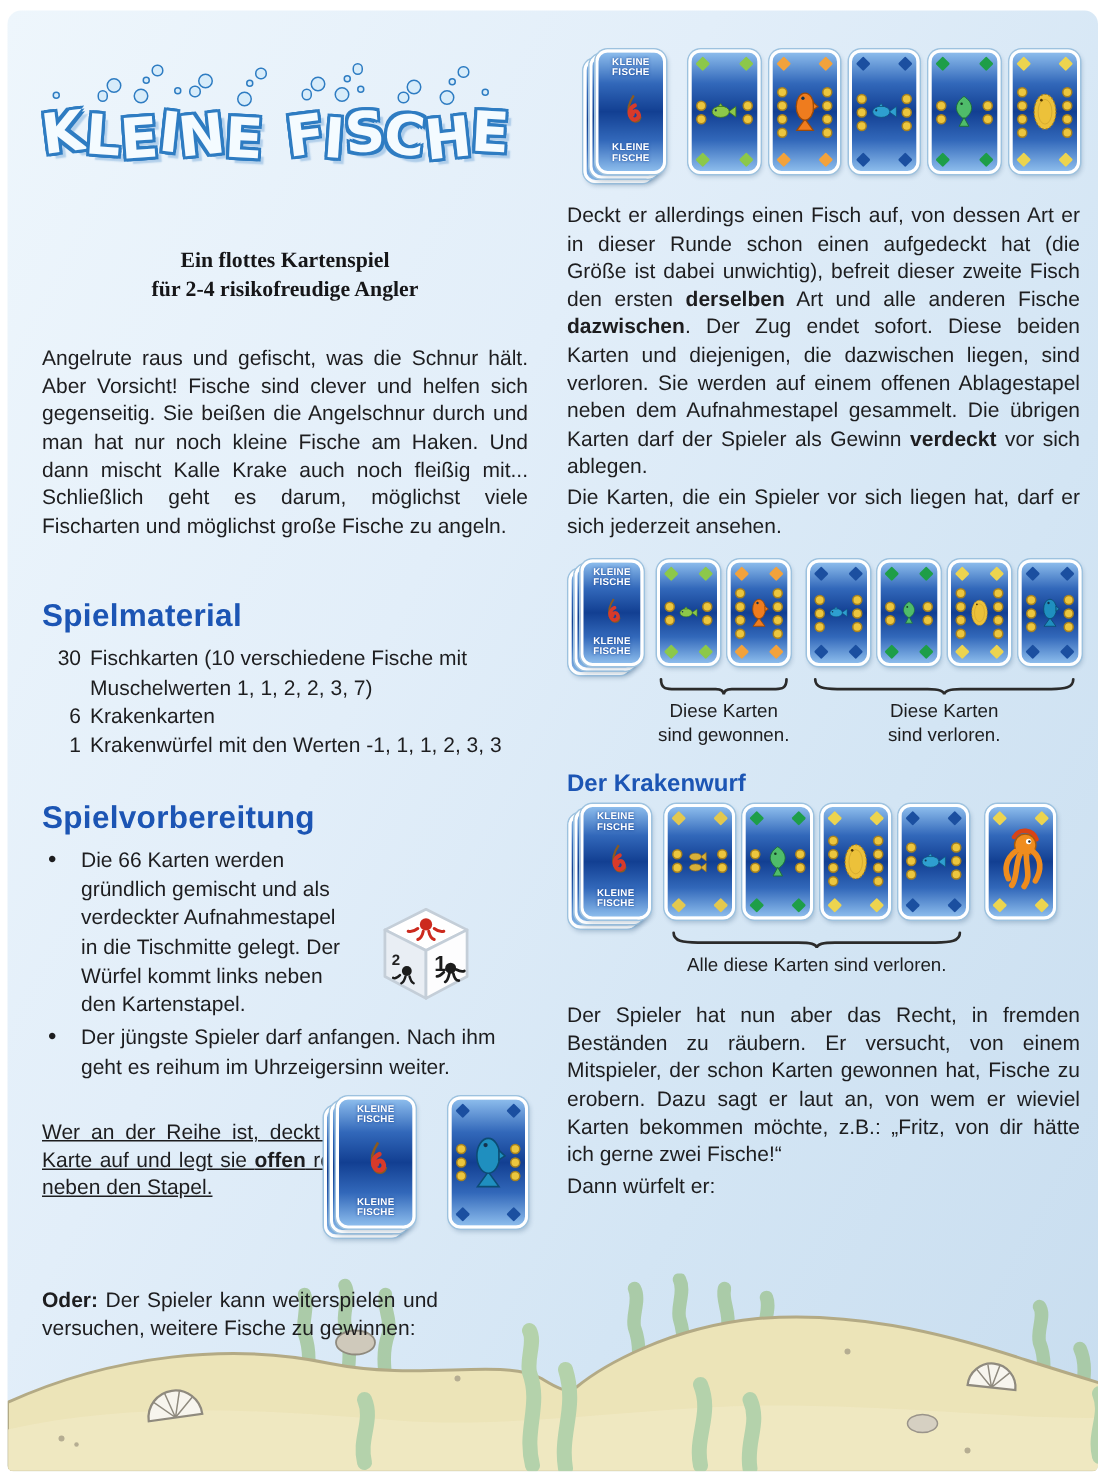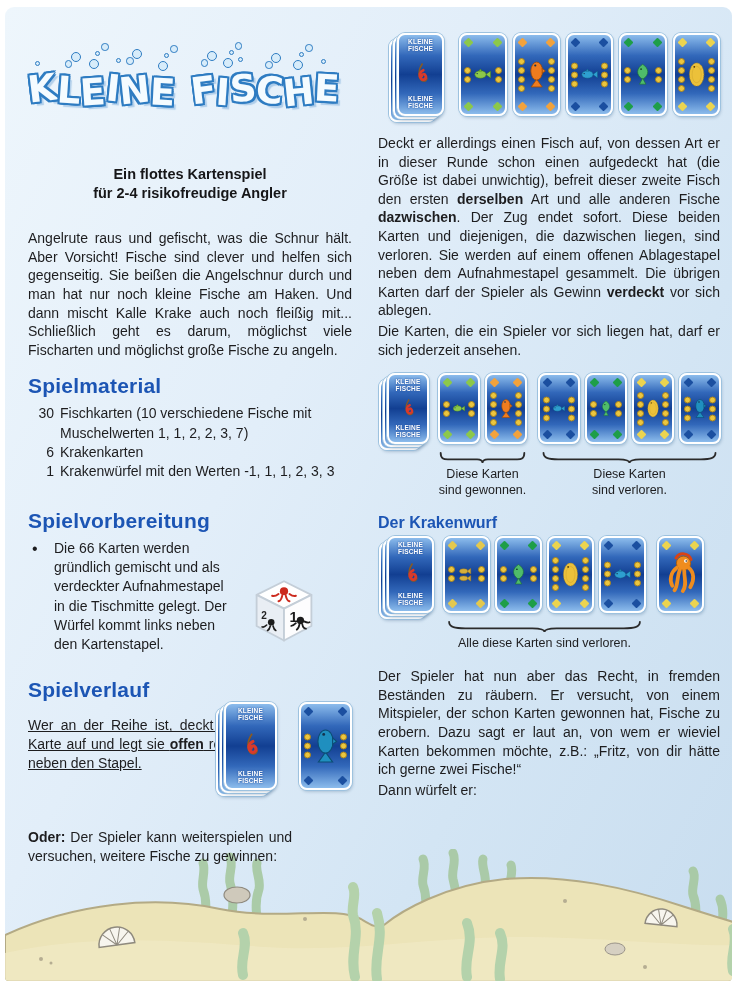--- a/index.html
+++ b/index.html
@@ -10,21 +10,21 @@
   
   .col-left{position:absolute;left:23px;top:26px;width:324px;z-index:2;}
   .col-right{position:absolute;left:373px;top:18px;width:342px;z-index:2;}
 
   
   p,.para{margin:0 0 15px;font-size:14px;line-height:1.33;color:#1d1d1f;text-align:justify;}
   .para b{font-weight:bold;}
   h2.section{font-size:21px;color:#1c55b4;margin:0 0 6px;font-weight:bold;letter-spacing:.2px;}
   h3.sub{font-size:16px;color:#1c55b4;margin:0 0 4px;font-weight:bold;}
   .subtitle{text-align:center;font-weight:bold;font-size:14.5px;line-height:1.28;color:#161618;margin:8px 0 27px;}
-  .subtitle span{display:block;}
+  .subtitle span{display:block;font-family:Liberation Serif, serif;}
 
   
   .logo{position:relative;height:88px;margin-top:12px;padding-top:24px;white-space:nowrap;}
   .lw{position:relative;display:inline-block;}
   .lt{display:inline-block;font-family:"DejaVu Sans",sans-serif;font-weight:bold;font-size:37px;color:#f4fbff;
       text-shadow:-2px -2px 0 #2e7cc2,2px -2px 0 #2e7cc2,-2px 2px 0 #2e7cc2,2px 2px 0 #2e7cc2,
                   0 -2px 0 #2e7cc2,0 2px 0 #2e7cc2,-2px 0 0 #2e7cc2,2px 0 0 #2e7cc2,4px 4px 1px rgba(46,124,194,.30);}
   .bub{position:absolute;border-radius:50%;background:#d7ecfa;border:1.5px solid #2e7cc2;}
   .lsp{display:inline-block;width:15px;}
 
@@ -133,21 +133,21 @@
 
     <div class="col-left">
 
       <div class="logo"><span class="lw"><span class="lt" style="transform: rotate(-7deg) translateY(-2px);">K</span><i class="bub" style="height: 3px; width: 3px; left: 7px; top: -8px;"></i></span><span class="lw"><span class="lt" style="transform: rotate(4deg) translateY(0px);">L</span><i class="bub" style="height: 5.5px; width: 5.5px; left: 8px; top: -9px;"></i><i class="bub" style="height: 8px; width: 8px; left: 14px; top: -17px;"></i></span><span class="lw"><span class="lt" style="transform: rotate(-4deg) translateY(2px);">E</span><i class="bub" style="height: 8px; width: 8px; left: 9px; top: -10px;"></i><i class="bub" style="height: 3px; width: 3px; left: 15px; top: -18px;"></i><i class="bub" style="height: 5.5px; width: 5.5px; left: 21px; top: -26px;"></i></span><span class="lw"><span class="lt" style="transform: rotate(6deg) translateY(-2px);">I</span><i class="bub" style="height: 3px; width: 3px; left: 10px; top: -11px;"></i></span><span class="lw"><span class="lt" style="transform: rotate(-6deg) translateY(0px);">N</span><i class="bub" style="height: 5.5px; width: 5.5px; left: 7px; top: -12px;"></i><i class="bub" style="height: 8px; width: 8px; left: 13px; top: -20px;"></i></span><span class="lw"><span class="lt" style="transform: rotate(3deg) translateY(2px);">E</span><i class="bub" style="height: 8px; width: 8px; left: 8px; top: -8px;"></i><i class="bub" style="height: 3px; width: 3px; left: 14px; top: -16px;"></i><i class="bub" style="height: 5.5px; width: 5.5px; left: 20px; top: -24px;"></i></span><span class="lsp"></span><span class="lw"><span class="lt" style="transform: rotate(-7deg) translateY(0px);">F</span><i class="bub" style="height: 5.5px; width: 5.5px; left: 10px; top: -10px;"></i><i class="bub" style="height: 8px; width: 8px; left: 16px; top: -18px;"></i></span><span class="lw"><span class="lt" style="transform: rotate(4deg) translateY(2px);">I</span><i class="bub" style="height: 8px; width: 8px; left: 7px; top: -11px;"></i><i class="bub" style="height: 3px; width: 3px; left: 13px; top: -19px;"></i><i class="bub" style="height: 5.5px; width: 5.5px; left: 19px; top: -27px;"></i></span><span class="lw"><span class="lt" style="transform: rotate(-4deg) translateY(-2px);">S</span><i class="bub" style="height: 3px; width: 3px; left: 8px; top: -12px;"></i></span><span class="lw"><span class="lt" style="transform: rotate(6deg) translateY(0px);">C</span><i class="bub" style="height: 5.5px; width: 5.5px; left: 9px; top: -8px;"></i><i class="bub" style="height: 8px; width: 8px; left: 15px; top: -16px;"></i></span><span class="lw"><span class="lt" style="transform: rotate(-6deg) translateY(2px);">H</span><i class="bub" style="height: 8px; width: 8px; left: 10px; top: -9px;"></i><i class="bub" style="height: 3px; width: 3px; left: 16px; top: -17px;"></i><i class="bub" style="height: 5.5px; width: 5.5px; left: 22px; top: -25px;"></i></span><span class="lw"><span class="lt" style="transform: rotate(3deg) translateY(-2px);">E</span><i class="bub" style="height: 3px; width: 3px; left: 7px; top: -10px;"></i></span></div>
 
       <div class="subtitle">
         <span>Ein flottes Kartenspiel</span>
         <span>für 2-4 risikofreudige Angler</span>
       </div>
 
-      <p class="para" style="margin-bottom:15px">Angelrute raus und gefischt, was die Schnur hält. Aber Vorsicht! Fische sind clever und helfen sich gegenseitig. Sie beißen die Angelschnur durch und man hat nur noch kleine Fische am Haken. Und dann mischt Kalle Krake auch noch fleißig mit... Schließlich geht es darum, möglichst viele Fischarten und möglichst große Fische zu angeln.</p>
+      <p class="para" style="margin-bottom:40px">Angelrute raus und gefischt, was die Schnur hält. Aber Vorsicht! Fische sind clever und helfen sich gegenseitig. Sie beißen die Angelschnur durch und man hat nur noch kleine Fische am Haken. Und dann mischt Kalle Krake auch noch fleißig mit... Schließlich geht es darum, möglichst viele Fischarten und möglichst große Fische zu angeln.</p>
 
       <h2 class="section">Spielmaterial</h2>
       <div class="mat">
         <div class="mrow">
           <span class="mq">30</span>
           <span>Fischkarten (10 verschiedene Fische mit Muschelwerten 1, 1, 2, 2, 3, 7)</span>
         </div>
         <div class="mrow">
           <span class="mq">6</span>
           <span>Krakenkarten</span>
@@ -155,20 +155,21 @@
         <div class="mrow">
           <span class="mq">1</span>
           <span>Krakenwürfel mit den Werten -1, 1, 1, 2, 3, 3</span>
         </div>
       </div>
 
       <h2 class="section">Spielvorbereitung</h2>
       <div class="prep">
         <ul>
           <li class="narrow"><span>Die 66 Karten werden gründlich gemischt und als verdeckter Aufnahmestapel in die Tischmitte gelegt. Der Würfel kommt links neben den Kartenstapel.</span></li>
+          <li><span>Der jüngste Spieler darf anfangen. Nach ihm geht es reihum im Uhrzeigersinn weiter.</span></li>
         </ul>
         <svg class="die" viewBox="0 0 92 96">
           <path d="M16,24 L46,9 L76,24 L46,39 Z" fill="#ffffff" stroke="#c4ced8" stroke-width="2" stroke-linejoin="round"></path>
           <path d="M16,24 L16,58 L46,74 L46,39 Z" fill="#e9eef4" stroke="#c4ced8" stroke-width="2" stroke-linejoin="round"></path>
           <path d="M76,24 L76,58 L46,74 L46,39 Z" fill="#fdfdfe" stroke="#c4ced8" stroke-width="2" stroke-linejoin="round"></path>
           <g>
             <circle cx="46" cy="20" r="4.5" fill="#cc2a1e"></circle>
             <path d="M40,23 q-4,3 -7,2 M44,25 q-1,5 -4,6 M48,25 q1,5 4,6 M52,23 q4,3 7,2" stroke="#cc2a1e" stroke-width="2.2" fill="none" stroke-linecap="round"></path>
           </g>
           <g>
@@ -177,21 +178,20 @@
             <path d="M27,57 q-3,3 -5,2 M31,58 q-1,4 -3,5 M34,58 q1,4 3,5" stroke="#1c1c1c" stroke-width="1.8" fill="none" stroke-linecap="round"></path>
           </g>
           <g>
             <text x="52" y="54" font-size="16" font-weight="bold" fill="#1c1c1c" font-family="Liberation Sans, sans-serif">1</text>
             <circle cx="64" cy="52" r="4" fill="#1c1c1c"></circle>
             <path d="M59,55 q-3,3 -5,3 M63,56 q-1,5 -3,6 M66,56 q1,5 4,5 M68,53 q4,2 6,1" stroke="#1c1c1c" stroke-width="2" fill="none" stroke-linecap="round"></path>
           </g>
         </svg>
       </div>
 
-      <h2 class="section" style="margin-bottom:14px">Spielverlauf</h2>
 
       <div class="fz">
         <p class="para"><span>Wer an der Reihe ist, deckt eine Karte auf und legt sie </span><b>offen</b><span> rechts neben den Stapel.</span></p>
         <div class="fz-g">
           <div class="cards-row row-fz">
               <div class="deck">
                 <div class="card back">
                   <span class="bl">KLEINE<br>FISCHE</span>
                   <svg class="hook" viewBox="0 0 24 34">
                     <path d="M14,2 C10,8 8,14 10,20 C12,27 19,27 20,21" fill="none" stroke="#8a5a20" stroke-width="2"></path>

